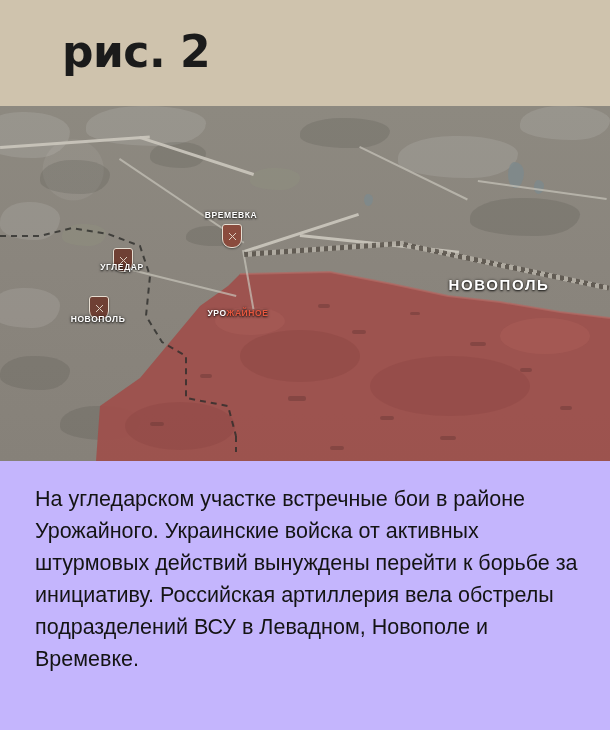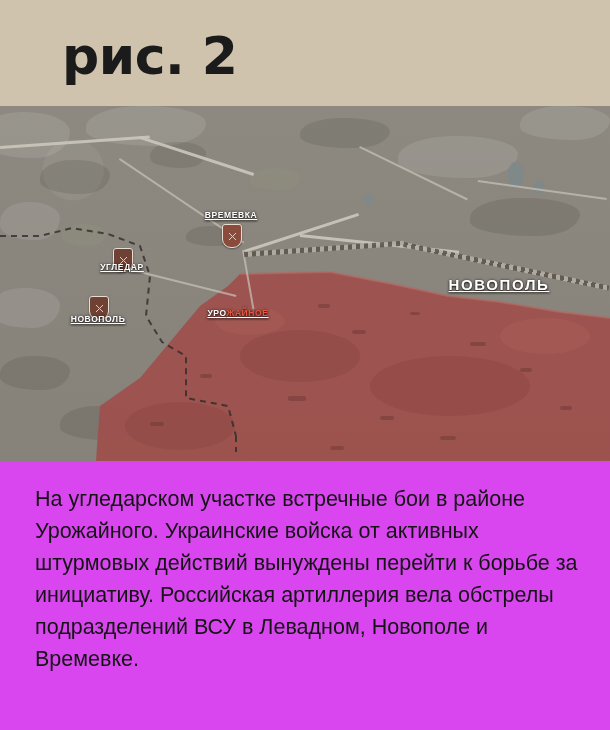--- a/index.html
+++ b/index.html
@@ -25,21 +25,21 @@
     position: absolute;
     left: 0; top: 0;
     width: 610px;
     height: 106px;
     background: #cfc3ad;
   }
   .header-title {
     position: absolute;
     left: 62px;
     top: 26px;
-    font-size: 52px;
+    font-size: 44px;
     font-weight: bold;
     color: #1b1b1b;
     letter-spacing: -0.5px;
     font-family: "DejaVu Sans", sans-serif;
   }
 
   
   .map {
     position: absolute;
     left: 0;
@@ -132,35 +132,34 @@
   .mlabel {
     position: absolute;
     transform: translateX(-50%);
     white-space: nowrap;
     font-size: 8.5px;
     font-weight: bold;
     color: #ffffff;
     letter-spacing: 0.6px;
     text-shadow: 0 1px 2px rgba(0,0,0,0.75), 0 0 3px rgba(0,0,0,0.6);
     font-family: "Liberation Sans", sans-serif;
-    text-decoration: underline;
   }
   .mlabel.big {
     font-size: 15px;
     letter-spacing: 1.6px;
   }
 
   
   .caption {
     position: absolute;
     left: 0;
     top: 461px;
     width: 610px;
     height: 269px;
-    background: #d946ef;
+    background: #c4b5fd;
     text-decoration: underline;
   }
   .caption-text {
     position: absolute;
     left: 35px;
     top: 22px;
     width: 545px;
     font-size: 21.5px;
     line-height: 32px;
     color: #141414;

